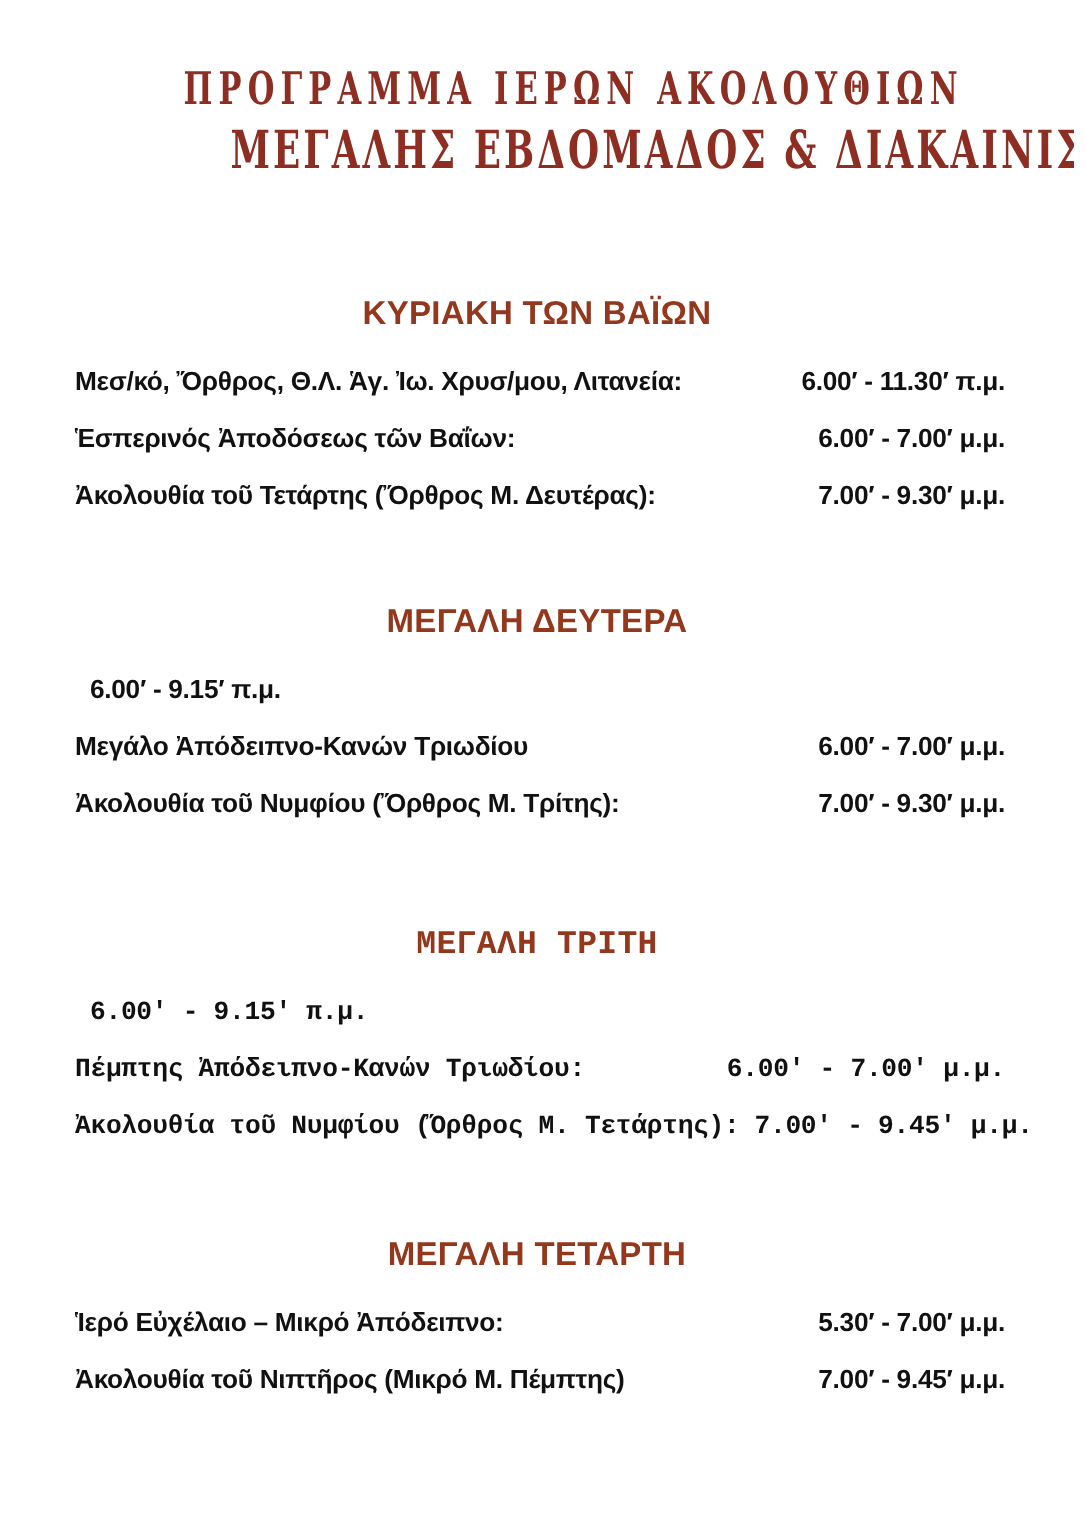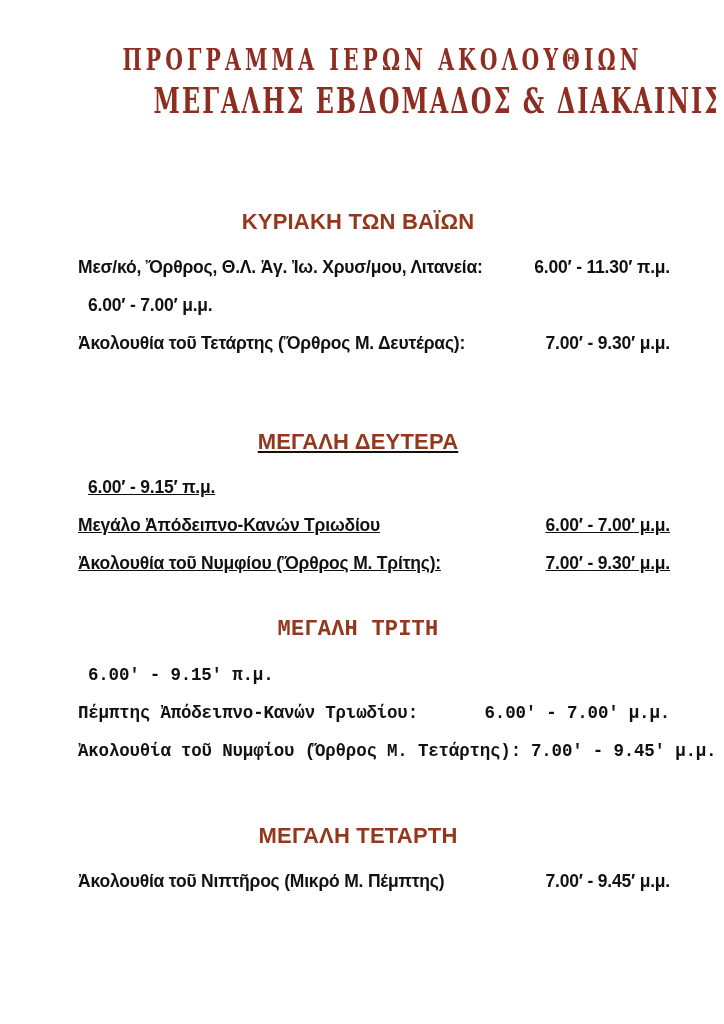--- a/index.html
+++ b/index.html
@@ -52,26 +52,25 @@
   }
   .row{
     display:flex;
     justify-content:space-between;
     align-items:center;
     height:38px;
     white-space:nowrap;
     font-weight:700;
     font-size:17.5px;
     letter-spacing:-0.2px;
-    margin-left:28px;
   }
   .row .label{text-align:left;}
   .row .time{text-align:left;padding-left:10px;}
-  .s1{top:208px;}
-  .s2{top:428px;text-decoration:underline;}
+  .s1{top:195px;}
+  .s2{top:400px;}
   .s3{top:616px;font-family:Liberation Mono, monospace;}
   .s4{top:822px;}
 </style>
 </head>
 <body>
 
 <div class="page">
 
   <header class="doc-title">
     <span class="title-line title-line1"><span class="squeeze">ΠΡΟΓΡΑΜΜΑ ΙΕΡΩΝ ΑΚΟΛΟΥΘΙΩΝ</span></span>
@@ -79,20 +78,21 @@
   </header>
 
   <section class="sched s1">
     <h2>ΚΥΡΙΑΚΗ ΤΩΝ ΒΑΪΩΝ</h2>
     <div class="rows">
       <div class="row">
         <span class="label">Μεσ/κό, Ὄρθρος, Θ.Λ. Ἁγ. Ἰω. Χρυσ/μου, Λιτανεία:</span>
         <span class="time">6.00′ - 11.30′ π.μ.</span>
       </div>
       <div class="row">
+        <span class="label">Ἑσπερινός Ἀποδόσεως τῶν Βαΐων:</span>
         <span class="time">6.00′ - 7.00′ μ.μ.</span>
       </div>
       <div class="row">
         <span class="label">Ἀκολουθία τοῦ Τετάρτης (Ὄρθρος Μ. Δευτέρας):</span>
         <span class="time">7.00′ - 9.30′ μ.μ.</span>
       </div>
     </div>
   </section>
 
   <section class="sched s2">
@@ -126,19 +126,23 @@
         <span class="label">Ἀκολουθία τοῦ Νυμφίου (Ὄρθρος Μ. Τετάρτης):</span>
         <span class="time">7.00′ - 9.45′ μ.μ.</span>
       </div>
     </div>
   </section>
 
   <section class="sched s4">
     <h2>ΜΕΓΑΛΗ ΤΕΤΑΡΤΗ</h2>
     <div class="rows">
       <div class="row">
+        <span class="label">Ἱερό Εὐχέλαιο – Μικρό Ἀπόδειπνο:</span>
+        <span class="time">5.30′ - 7.00′ μ.μ.</span>
+      </div>
+      <div class="row">
         <span class="label">Ἀκολουθία τοῦ Νιπτῆρος (Μικρό Μ. Πέμπτης)</span>
         <span class="time">7.00′ - 9.45′ μ.μ.</span>
       </div>
     </div>
   </section>
 
 </div>
 
 </body></html>

